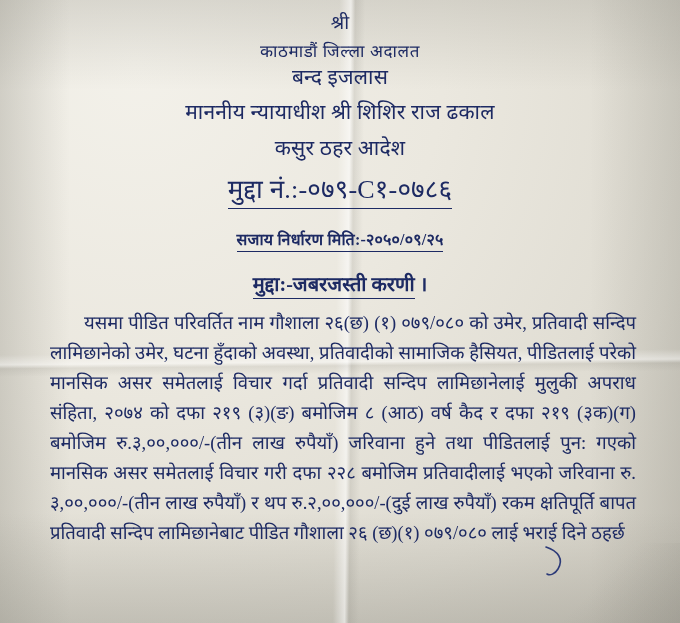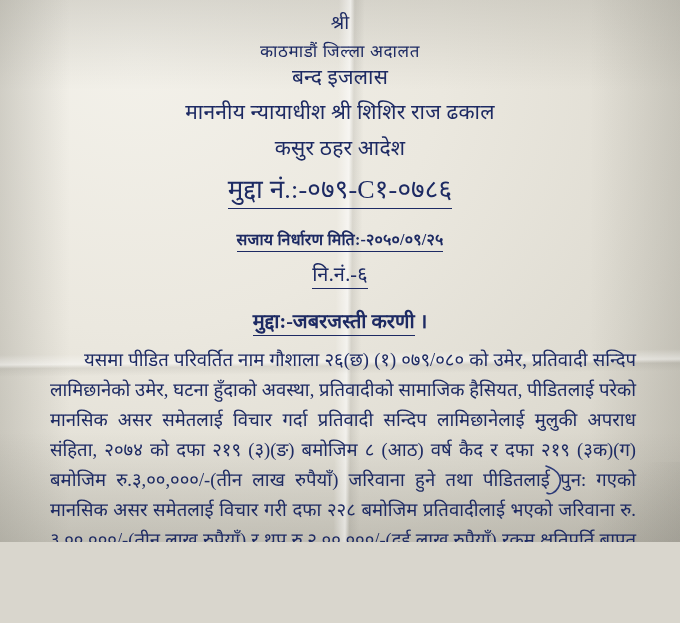--- a/index.html
+++ b/index.html
@@ -10,21 +10,21 @@
     width: 680px;
     height: 623px;
     overflow: hidden;
     background: #d9d6cd;
     font-family: "Liberation Serif", "DejaVu Serif", serif;
   }
 
   #page {
     position: relative;
     width: 680px;
-    height: 542px;
+    height: 623px;
     background:
       radial-gradient(ellipse at 20% 10%, #f3f1ea 0%, #ebe8df 40%, #dedbd1 75%, #cfcbc0 100%);
     overflow: hidden;
   }
 
   
   .shade {
     position: absolute;
     pointer-events: none;
   }
@@ -167,23 +167,20 @@
     <div class="doc-line l-order">कसुर ठहर आदेश</div>
 
     <div class="doc-line l-case">
       <span class="underlined">मुद्दा नं.:-०७९-C१-०७८६</span>
     </div>
 
     <div class="doc-line l-date">
       <span class="underlined">सजाय निर्धारण मिति:-२०५०/०९/२५</span>
     </div>
 
-    <div class="doc-line l-nino">
-      <span class="underlined">नि.नं.-६</span>
-    </div>
 
 
     <div class="subject">
       <span class="underlined">मुद्दा:-जबरजस्ती करणी</span>
       <span>।</span>
     </div>
 
     <div class="body-text">यसमा पीडित परिवर्तित नाम गौशाला २६(छ) (१) ०७९/०८० को उमेर, प्रतिवादी सन्दिप लामिछानेको उमेर, घटना हुँदाको अवस्था, प्रतिवादीको सामाजिक हैसियत, पीडितलाई परेको मानसिक असर समेतलाई विचार गर्दा प्रतिवादी सन्दिप लामिछानेलाई मुलुकी अपराध संहिता, २०७४ को दफा २१९ (३)(ङ) बमोजिम ८ (आठ) वर्ष कैद र दफा २१९ (३क)(ग) बमोजिम रु.३,००,०००/-(तीन लाख रुपैयाँ) जरिवाना हुने तथा पीडितलाई पुन: गएको मानसिक असर समेतलाई विचार गरी दफा २२८ बमोजिम प्रतिवादीलाई भएको जरिवाना रु. ३,००,०००/-(तीन लाख रुपैयाँ) र थप रु.२,००,०००/-(दुई लाख रुपैयाँ) रकम क्षतिपूर्ति बापत प्रतिवादी सन्दिप लामिछानेबाट पीडित गौशाला २६ (छ)(१) ०७९/०८० लाई भराई दिने ठहर्छ</div>
 
   </div>

